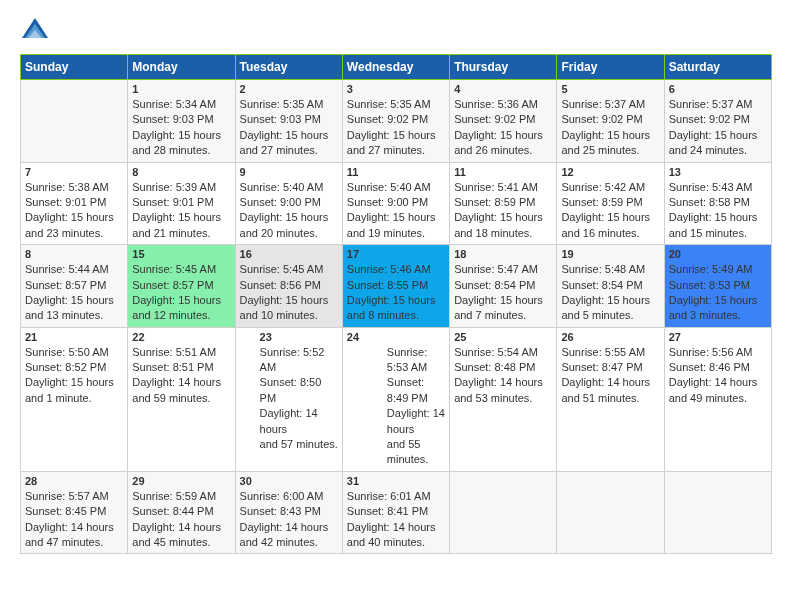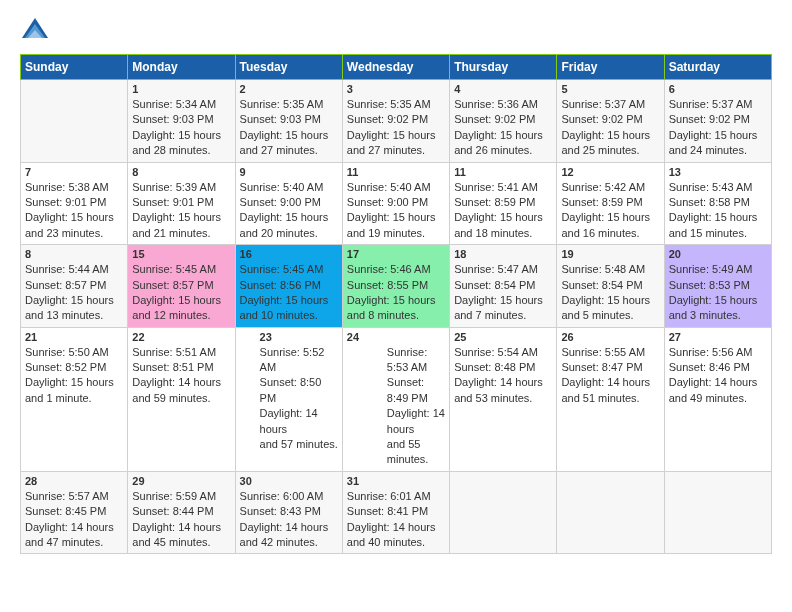--- a/index.html
+++ b/index.html
@@ -242,56 +242,56 @@
           </td>
         </tr>
         <tr>
           <td style="background: rgb(247, 247, 247);">
             <span class="day-number">8</span>
             <div class="cell-info" style="white-space: pre-line;">Sunrise: 5:44 AM
 Sunset: 8:57 PM
 Daylight: 15 hours
 and 13 minutes.</div>
           </td>
-          <td style="background: #f9a8d4;">
+          <td style="background: #86efac;">
             <span class="day-number">15</span>
             <div class="cell-info" style="white-space: pre-line;">Sunrise: 5:45 AM
 Sunset: 8:57 PM
 Daylight: 15 hours
 and 12 minutes.</div>
           </td>
-          <td style="background: #0ea5e9;">
+          <td style="background: #e5e5e5;">
             <span class="day-number">16</span>
             <div class="cell-info" style="white-space: pre-line;">Sunrise: 5:45 AM
 Sunset: 8:56 PM
 Daylight: 15 hours
 and 10 minutes.</div>
           </td>
-          <td style="background: #86efac;">
+          <td style="background: #0ea5e9;">
             <span class="day-number">17</span>
             <div class="cell-info" style="white-space: pre-line;">Sunrise: 5:46 AM
 Sunset: 8:55 PM
 Daylight: 15 hours
 and 8 minutes.</div>
           </td>
           <td style="background: rgb(247, 247, 247);">
             <span class="day-number">18</span>
             <div class="cell-info" style="white-space: pre-line;">Sunrise: 5:47 AM
 Sunset: 8:54 PM
 Daylight: 15 hours
 and 7 minutes.</div>
           </td>
           <td style="background: rgb(247, 247, 247);">
             <span class="day-number">19</span>
             <div class="cell-info" style="white-space: pre-line;">Sunrise: 5:48 AM
 Sunset: 8:54 PM
 Daylight: 15 hours
 and 5 minutes.</div>
           </td>
-          <td style="background: #c4b5fd;">
+          <td style="background: #3b82f6;">
             <span class="day-number">20</span>
             <div class="cell-info" style="white-space: pre-line;">Sunrise: 5:49 AM
 Sunset: 8:53 PM
 Daylight: 15 hours
 and 3 minutes.</div>
           </td>
         </tr>
         <tr>
           <td style="background: rgb(255, 255, 255);">
             <span class="day-number">21</span>

